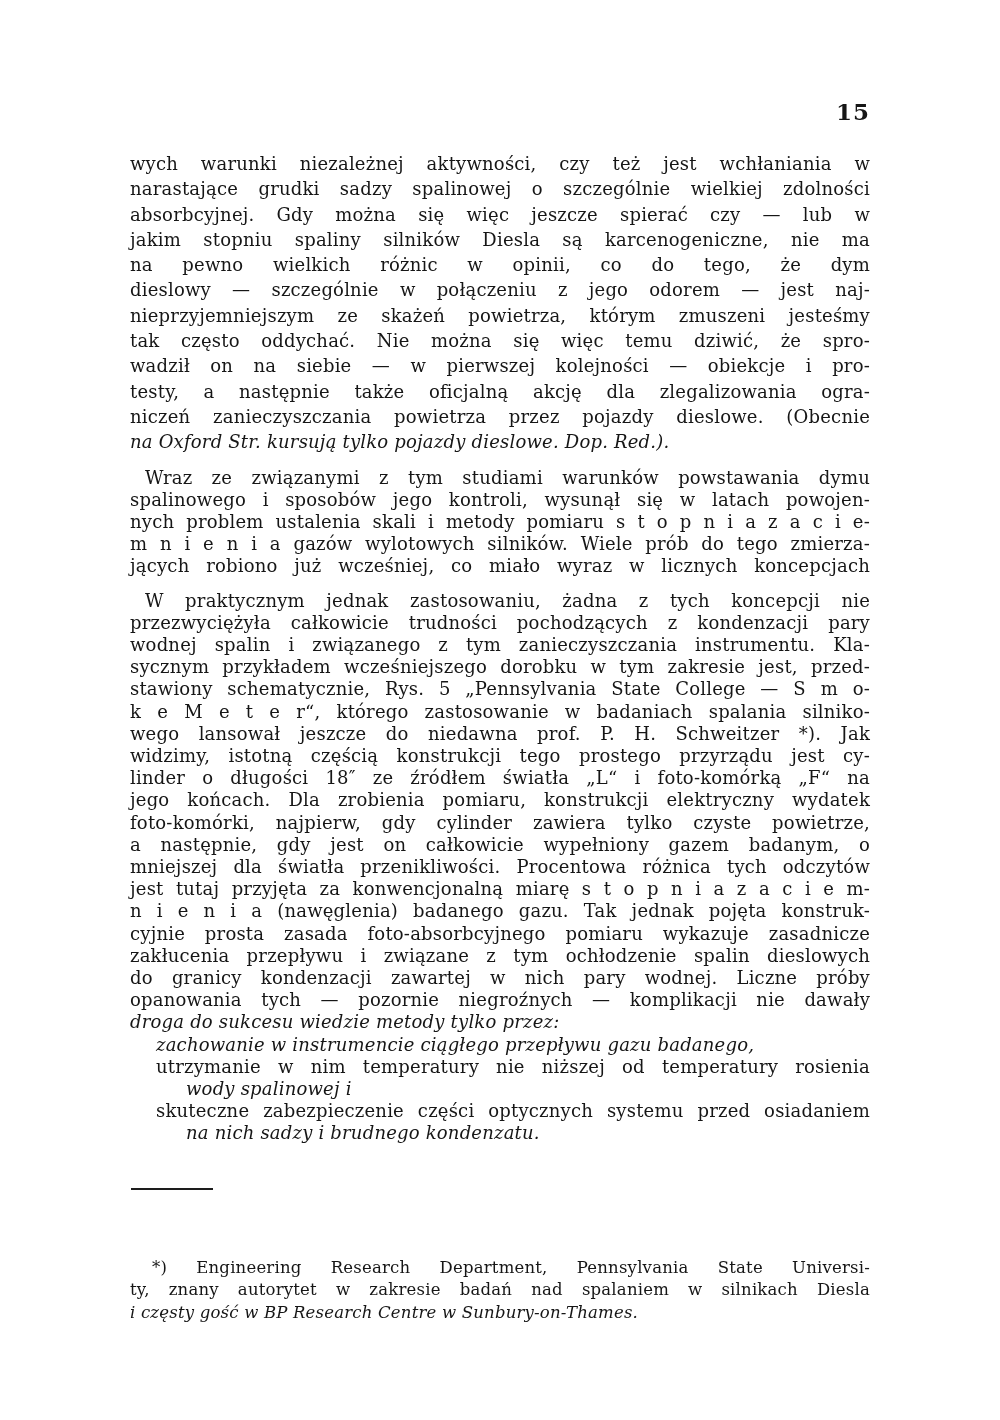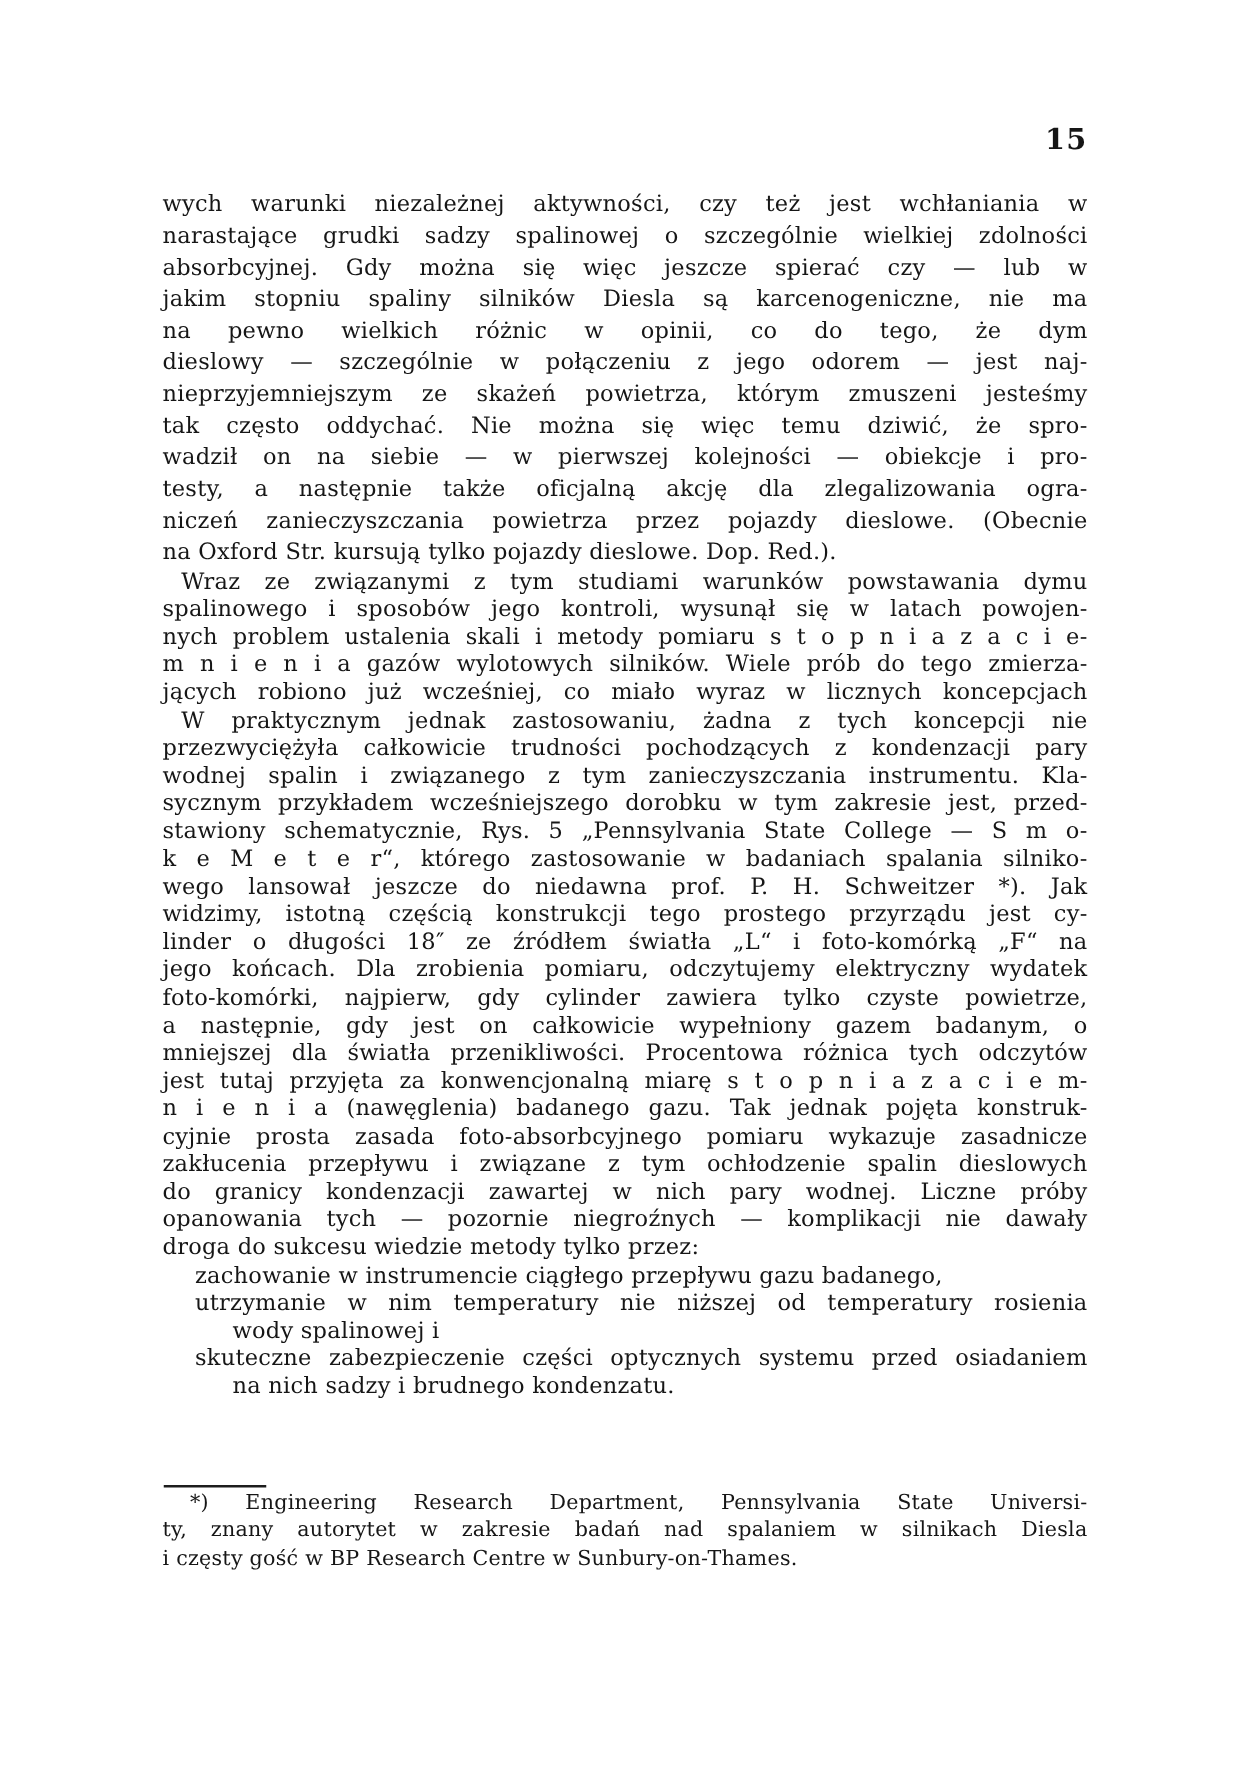--- a/index.html
+++ b/index.html
@@ -23,35 +23,35 @@
     font-weight: bold;
     letter-spacing: 1px;
   }
   .textblock {
     position: absolute;
     left: 130px; top: 151px; width: 740px;
     font-size: 18px;
     letter-spacing: 0.2px;
   }
   .ln { text-align: justify; text-align-last: justify; }
-  .ln.last { text-align-last: left; }
-  .ind { text-indent: 15px; }
+  .ln.last { text-align-last: left; font-style: italic; }
+  .ind { text-indent: 15px; margin-top: 12px; }
   .p1 { line-height: 25.3px; }
   .p2, .p3, .blist { line-height: 22.2px; }
   .li1 { padding-left: 26px; }
   .li2 { padding-left: 56px; }
   .fnrule {
     position: absolute;
     left: 131px; top: 1188px;
     width: 82px; height: 0;
     border-top: 2px solid #1d1d1d;
   }
   .footnote {
     position: absolute;
-    left: 130px; top: 1191px; width: 740px;
+    left: 130px; top: 1257px; width: 740px;
     font-size: 16.5px;
     line-height: 22.4px;
     letter-spacing: 0.2px;
   }
   .fni { text-indent: 22px; }
 </style>
 </head>
 <body>
 
 <div class="page">
@@ -86,21 +86,21 @@
     <div class="p3">
       <div class="ln ind">W praktycznym jednak zastosowaniu, żadna z tych koncepcji nie</div>
       <div class="ln">przezwyciężyła całkowicie trudności pochodzących z kondenzacji pary</div>
       <div class="ln">wodnej spalin i związanego z tym zanieczyszczania instrumentu. Kla-</div>
       <div class="ln">sycznym przykładem wcześniejszego dorobku w tym zakresie jest, przed-</div>
       <div class="ln">stawiony schematycznie, Rys. 5 „Pennsylvania State College — S m o-</div>
       <div class="ln">k e M e t e r“, którego zastosowanie w badaniach spalania silniko-</div>
       <div class="ln">wego lansował jeszcze do niedawna prof. P. H. Schweitzer *). Jak</div>
       <div class="ln">widzimy, istotną częścią konstrukcji tego prostego przyrządu jest cy-</div>
       <div class="ln">linder o długości 18″ ze źródłem światła „L“ i foto-komórką „F“ na</div>
-      <div class="ln">jego końcach. Dla zrobienia pomiaru, odczytujemy elektryczny wydatek</div>
+      <div class="ln">jego końcach. Dla zrobienia pomiaru, konstrukcji elektryczny wydatek</div>
       <div class="ln">foto-komórki, najpierw, gdy cylinder zawiera tylko czyste powietrze,</div>
       <div class="ln">a następnie, gdy jest on całkowicie wypełniony gazem badanym, o</div>
       <div class="ln">mniejszej dla światła przenikliwości. Procentowa różnica tych odczytów</div>
       <div class="ln">jest tutaj przyjęta za konwencjonalną miarę s t o p n i a z a c i e m-</div>
       <div class="ln">n i e n i a (nawęglenia) badanego gazu. Tak jednak pojęta konstruk-</div>
       <div class="ln">cyjnie prosta zasada foto-absorbcyjnego pomiaru wykazuje zasadnicze</div>
       <div class="ln">zakłucenia przepływu i związane z tym ochłodzenie spalin dieslowych</div>
       <div class="ln">do granicy kondenzacji zawartej w nich pary wodnej. Liczne próby</div>
       <div class="ln">opanowania tych — pozornie niegroźnych — komplikacji nie dawały</div>
       <div class="ln last">droga do sukcesu wiedzie metody tylko przez:</div>

